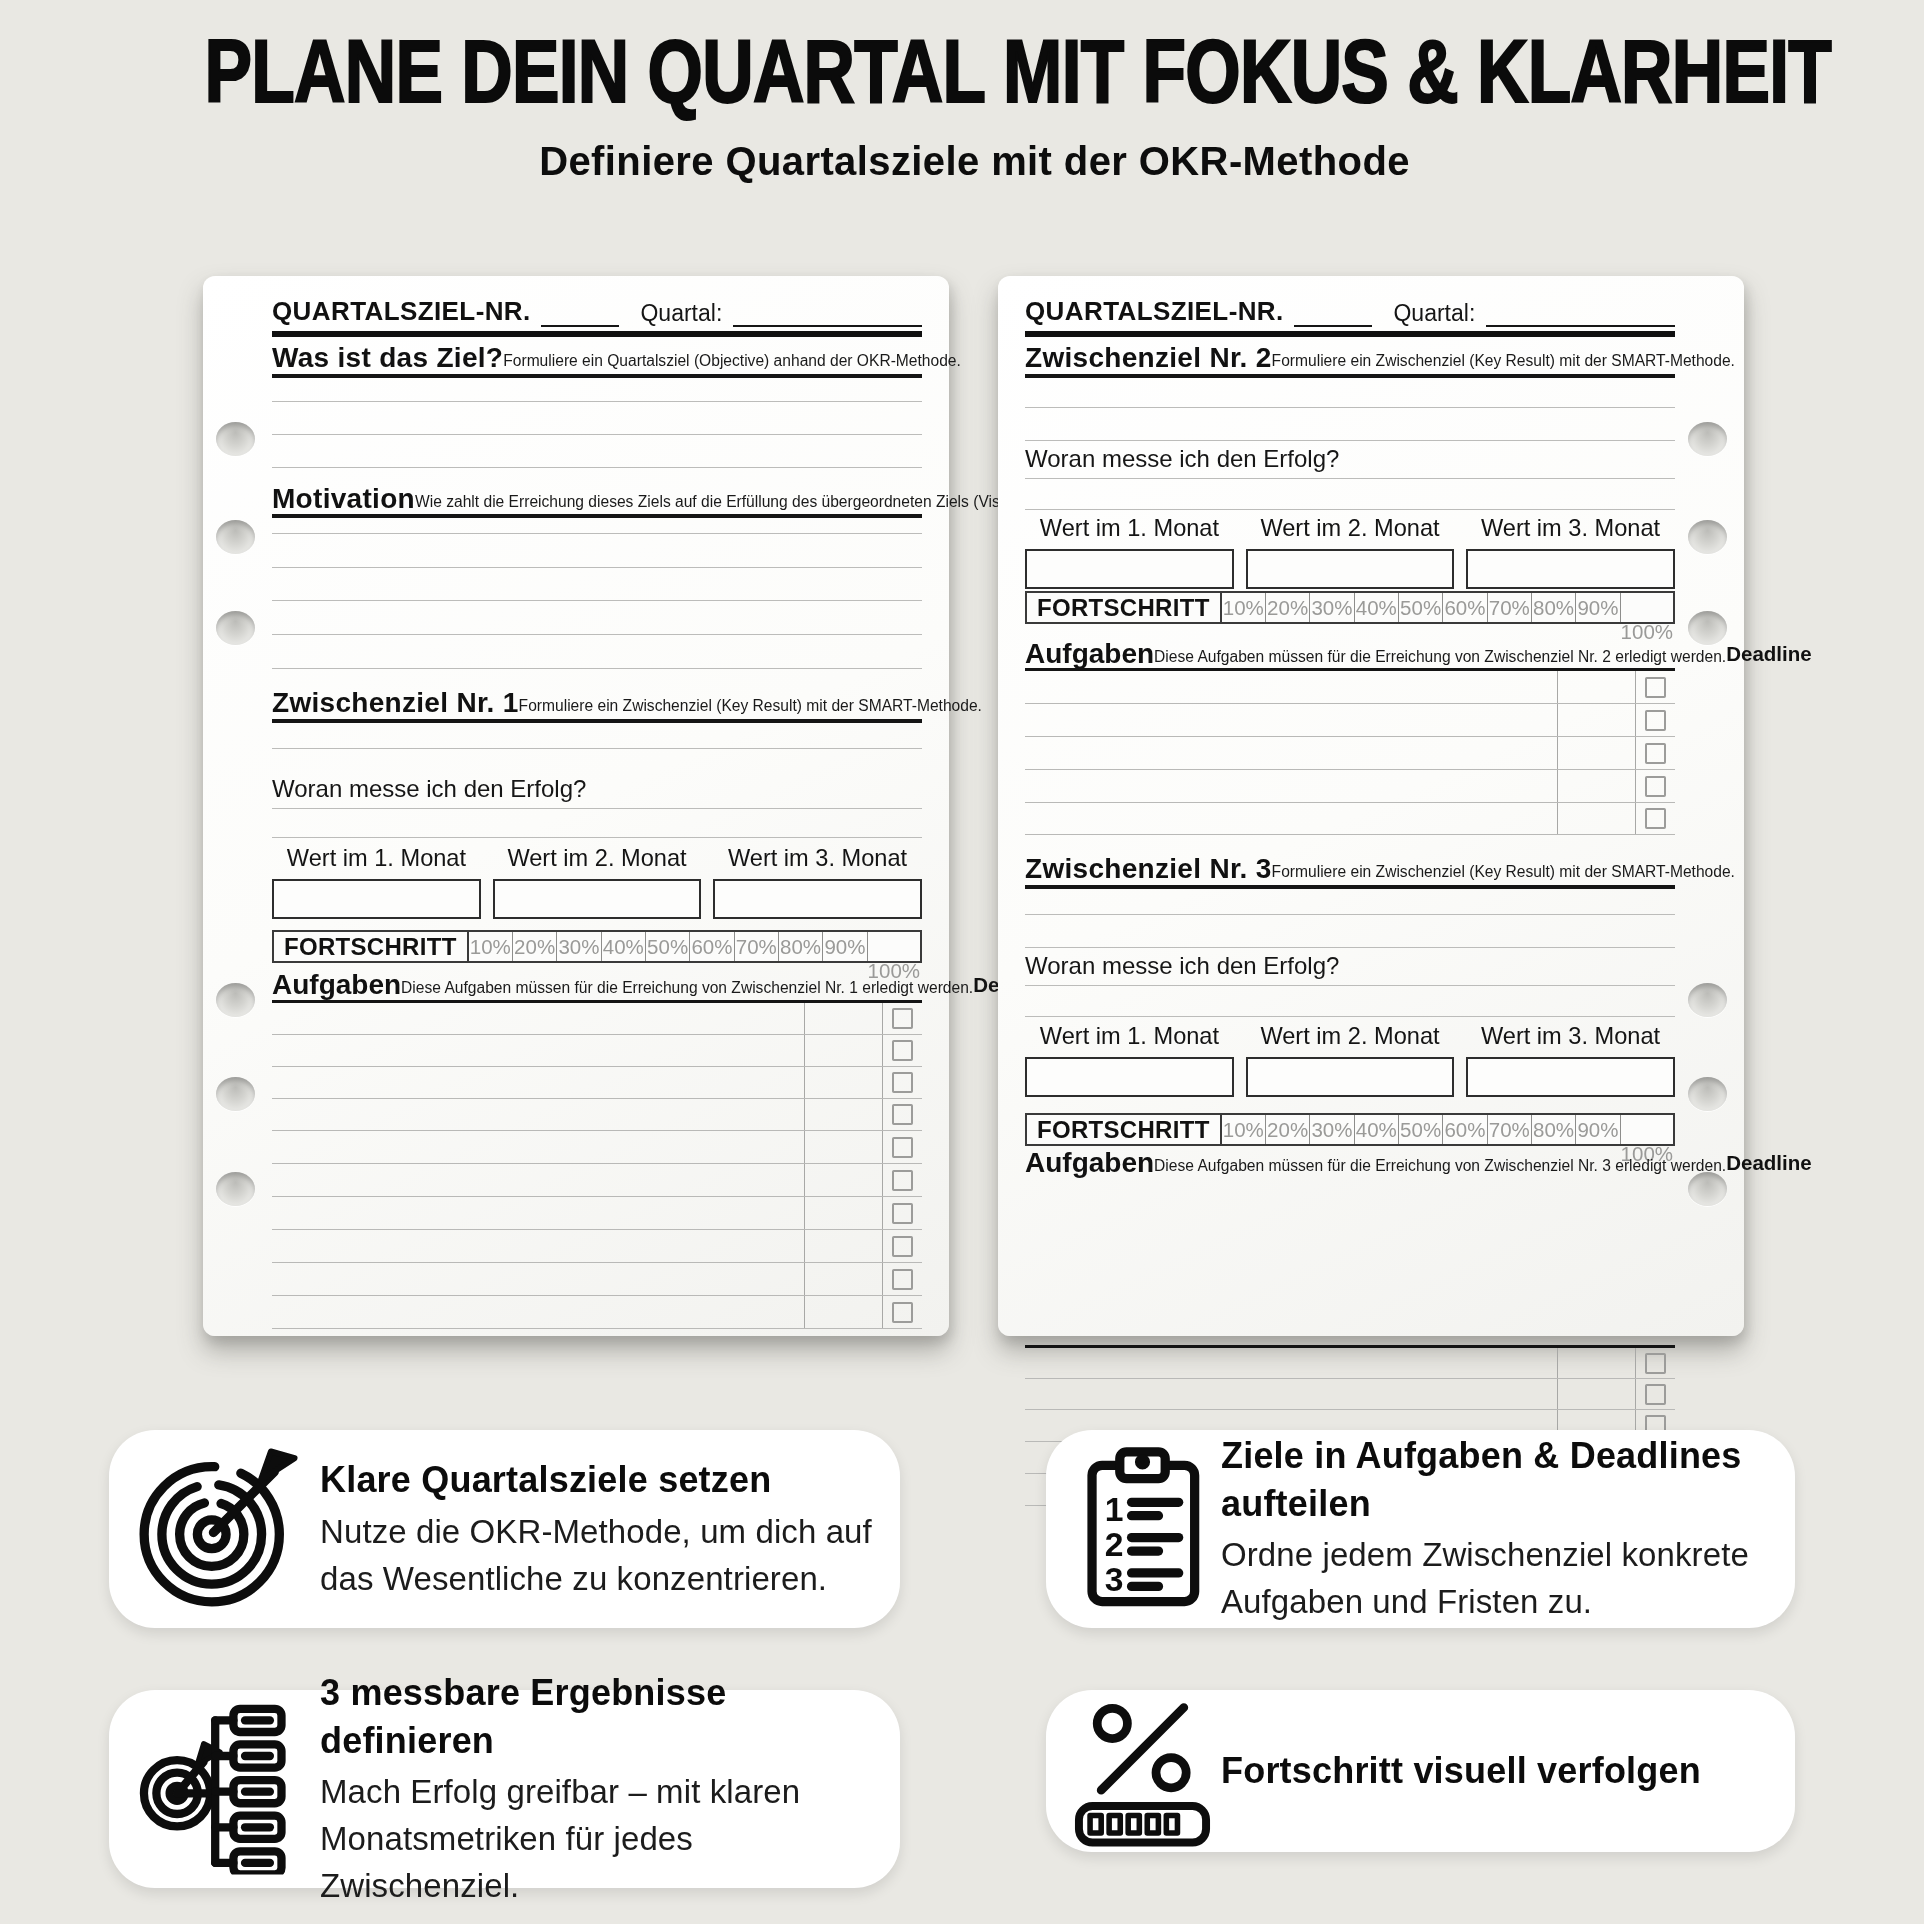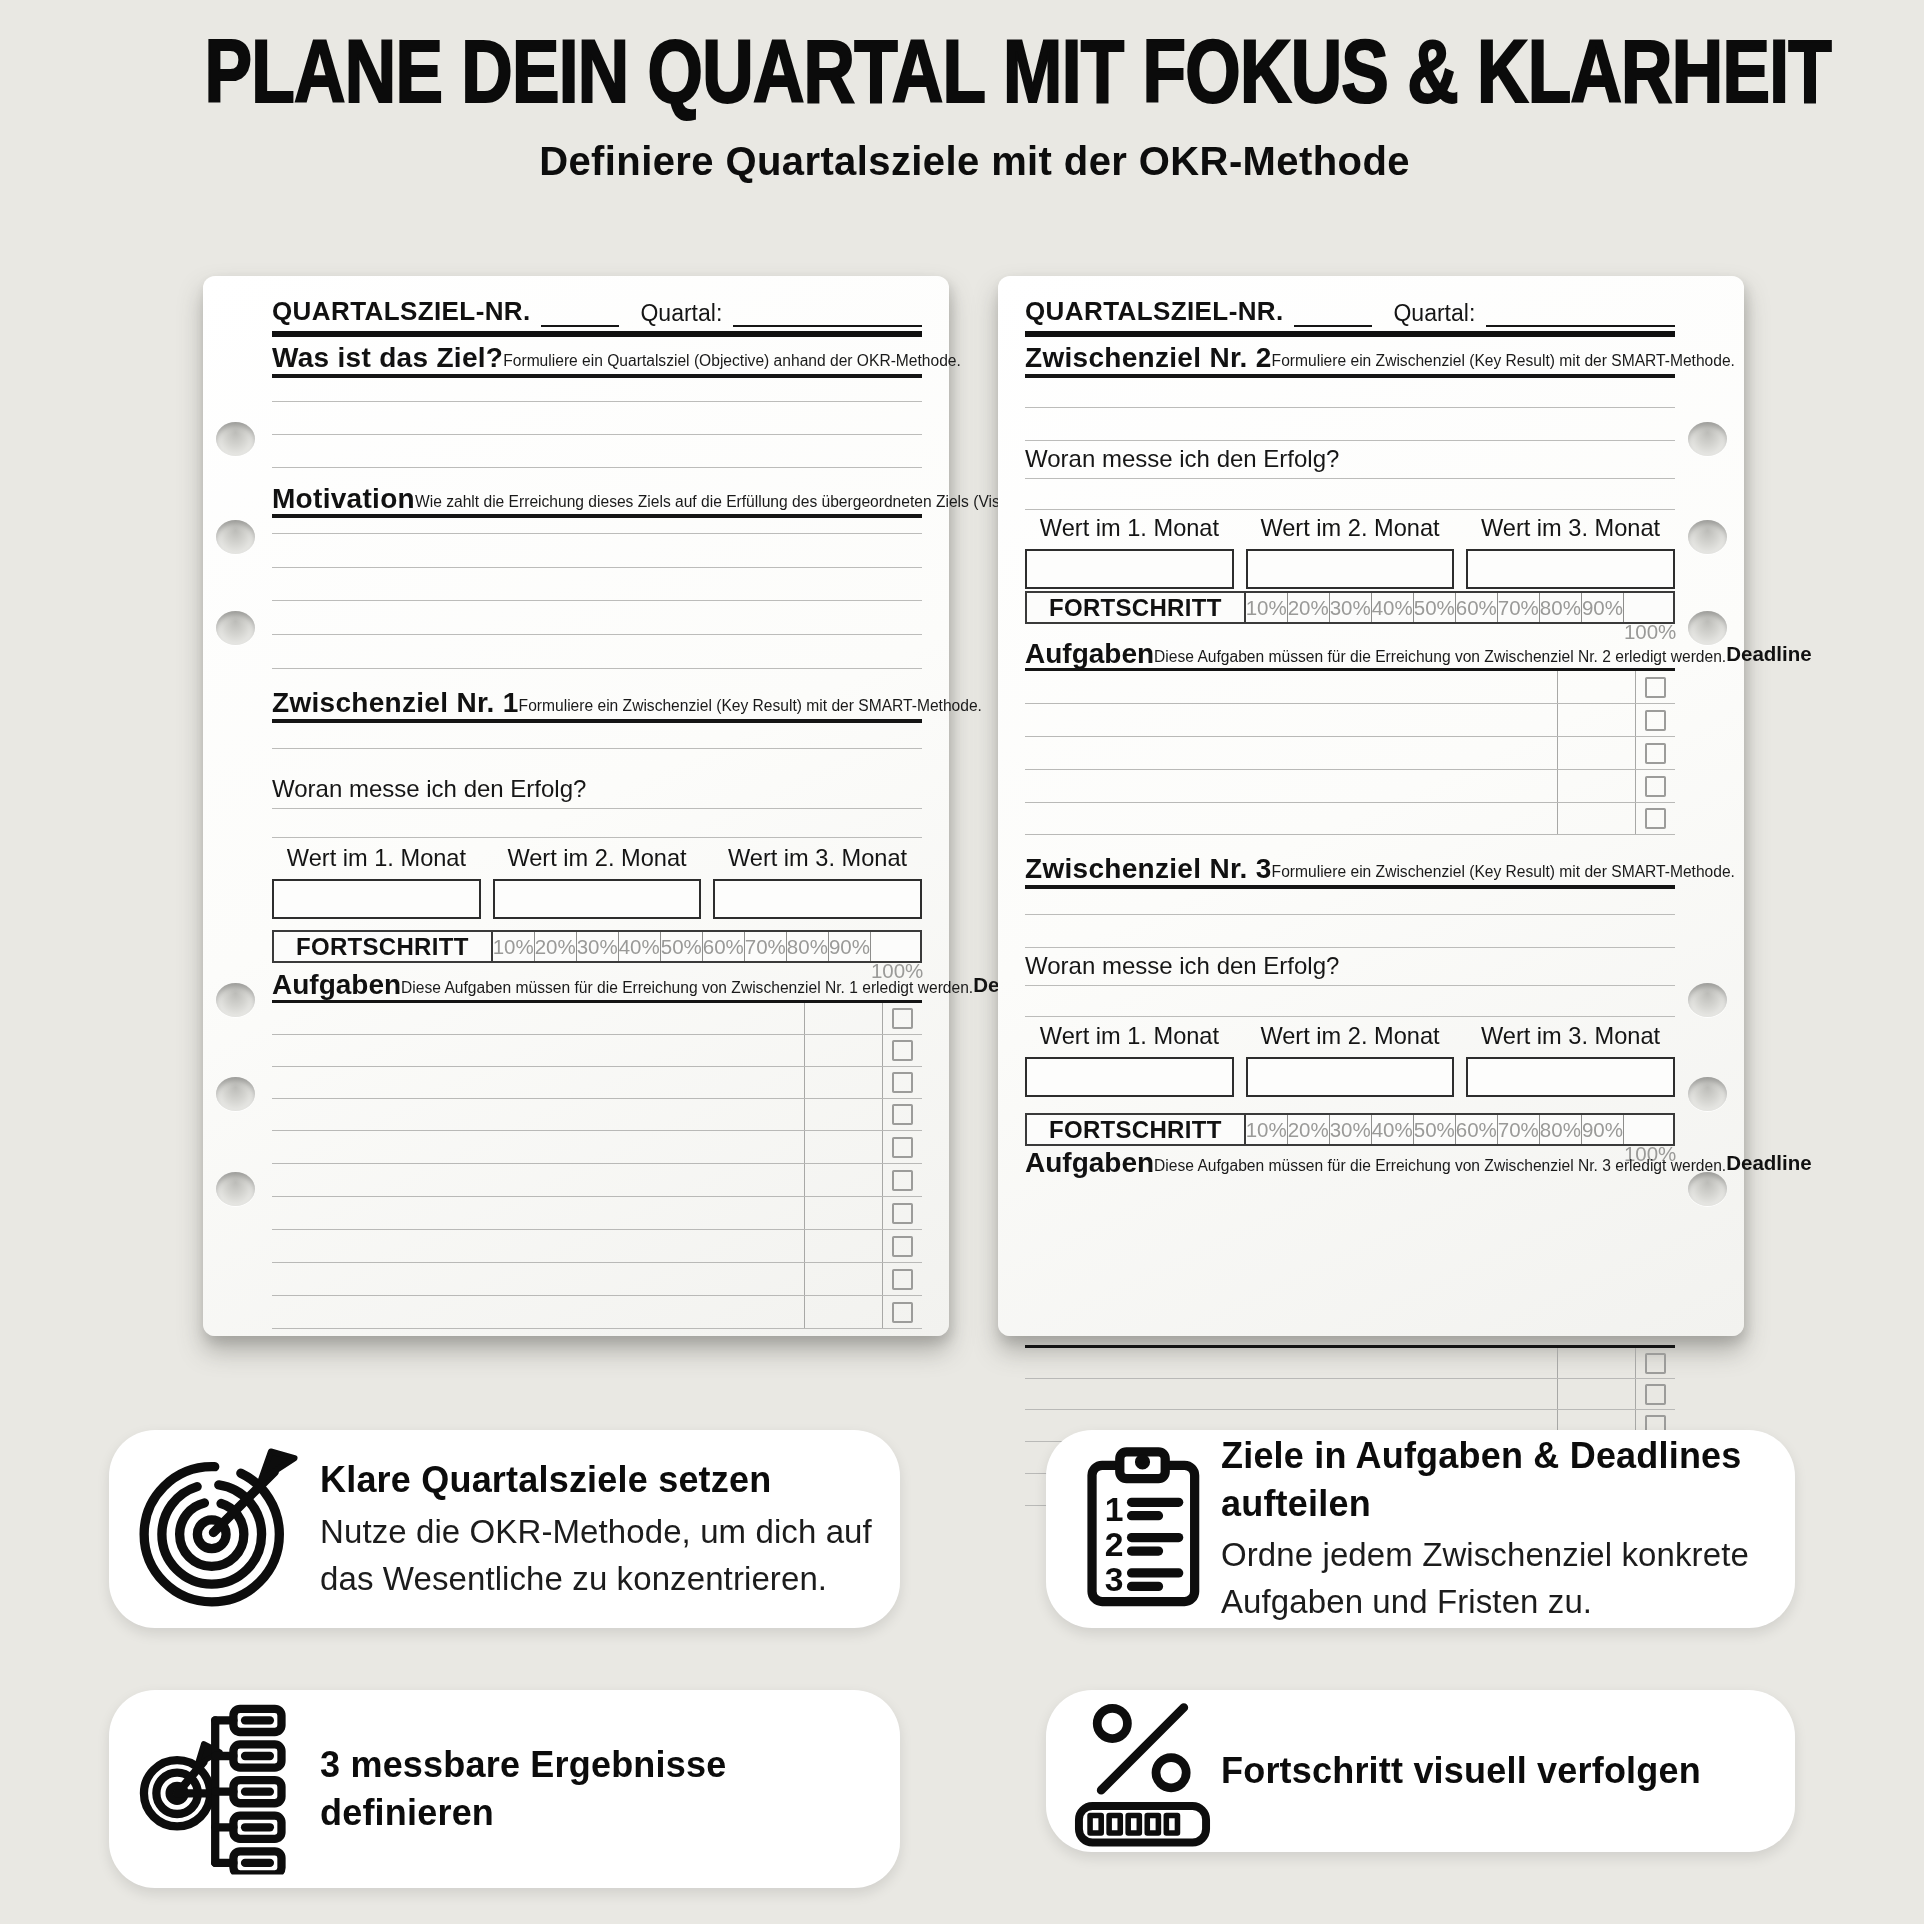--- a/index.html
+++ b/index.html
@@ -55,21 +55,21 @@
   .rule-med{height:3.6px;background:#151515;margin-top:5.3px;}
   .wline{height:0;border-bottom:1.8px solid #bcbcba;}
   .woran{font-size:24px;color:#161616;padding-bottom:5.3px;border-bottom:1.8px solid #bcbcba;}
   
   .wert-row{display:flex;gap:11.6px;}
   .wert-col{flex:1;display:flex;flex-direction:column;}
   .wert-label{text-align:center;font-size:23.6px;color:#141414;margin-bottom:7.1px;white-space:nowrap;}
   .wert-box{height:36px;border:2.7px solid #2d2d2d;background:#fdfdfc;}
   
   .fortschritt{display:flex;height:33px;border:2.7px solid #3a3a3a;box-sizing:border-box;background:#fcfcfb;}
-  .fs-label{display:flex;align-items:center;padding:0 22px;font-weight:700;font-size:24px;letter-spacing:0.3px;border-right:2.7px solid #3a3a3a;white-space:nowrap;}
+  .fs-label{display:flex;align-items:center;padding:0 10px;font-weight:700;font-size:24px;letter-spacing:0.3px;border-right:2.7px solid #3a3a3a;white-space:nowrap;}
   .fs-cell{flex:1;display:flex;align-items:center;justify-content:center;font-size:20.5px;color:#9a9a98;border-right:1.8px solid #8d8d8b;}
   .fs-cell:last-child{border-right:none;margin-top:39px;}
   
   .auf-head{display:flex;align-items:flex-end;}
   .auf-title{font-weight:700;font-size:28px;white-space:nowrap;}
   .auf-hint{flex:1;text-align:center;font-size:15.6px;color:#1a1a1a;padding-bottom:4.5px;white-space:nowrap;}
   .auf-deadline{font-weight:700;font-size:20.5px;padding-bottom:3.6px;margin-right:25px;white-space:nowrap;}
   .tasks{position:relative;border-top:3.6px solid #141414;box-sizing:border-box;}
   .task-row{display:flex;align-items:center;border-bottom:1.8px solid #b9b9b7;box-sizing:border-box;}
   .task-main{width:532px;height:100%;}
@@ -499,20 +499,21 @@
       <rect x="120" y="96" width="58" height="28" rx="8"></rect>
         <line x1="134" y1="110" x2="164" y2="110"></line>
       <rect x="120" y="139" width="58" height="28" rx="8"></rect>
         <line x1="134" y1="153" x2="164" y2="153"></line>
       <rect x="120" y="182" width="58" height="28" rx="8"></rect>
         <line x1="134" y1="196" x2="164" y2="196"></line>
     </svg>
   </span>
   <div class="txt">
     <div class="f-title">3 messbare Ergebnisse definieren</div>
+    <div class="f-body">Mach Erfolg greifbar – mit klaren Monatsmetriken für jedes Zwischenziel.</div>
   </div>
 </div>
 
 <div class="card card-r" style="left:1046px;top:1690px;width:749px;height:162px">
   <span class="icon">
     <svg class="lineart" width="143" height="169" viewBox="0 0 180 200" stroke-width="11">
       <circle cx="52" cy="42" r="19"></circle>
       <circle cx="126" cy="104" r="19"></circle>
       <line x1="142" y1="22" x2="38" y2="126"></line>
       <rect x="10" y="146" width="160" height="46" rx="17" stroke-width="10"></rect>

